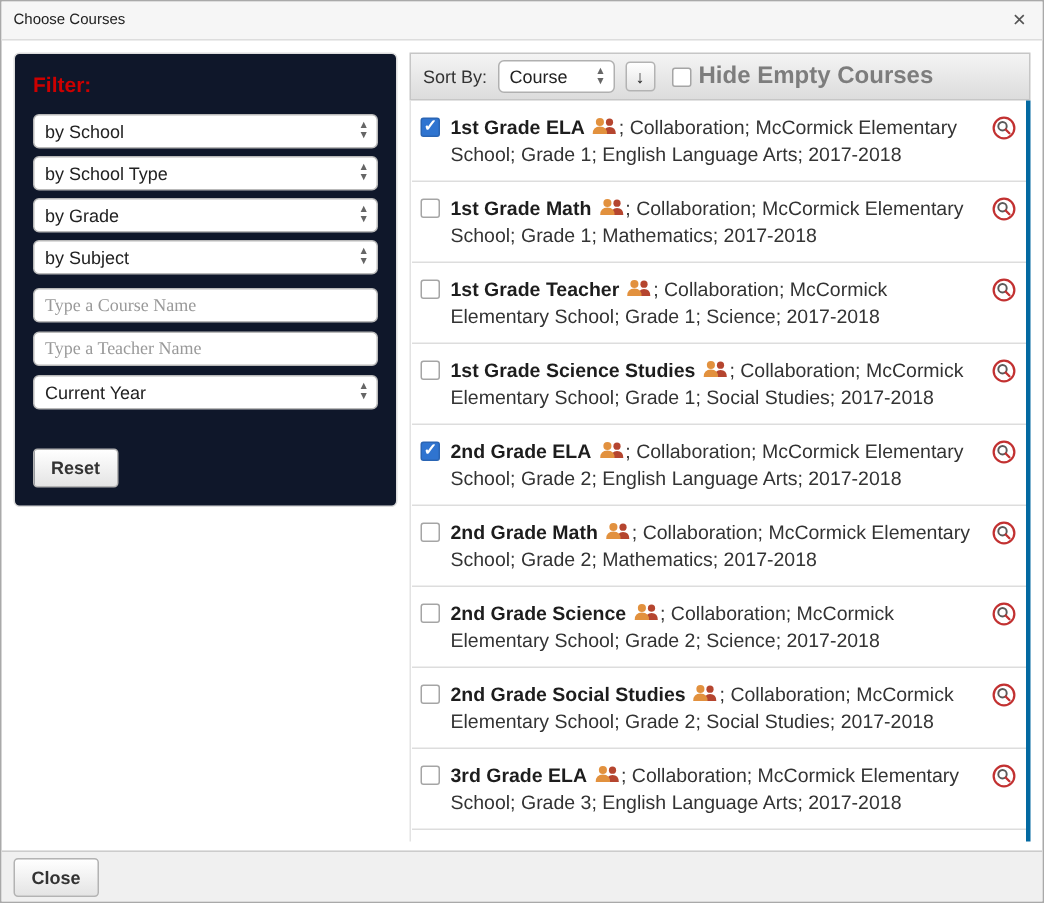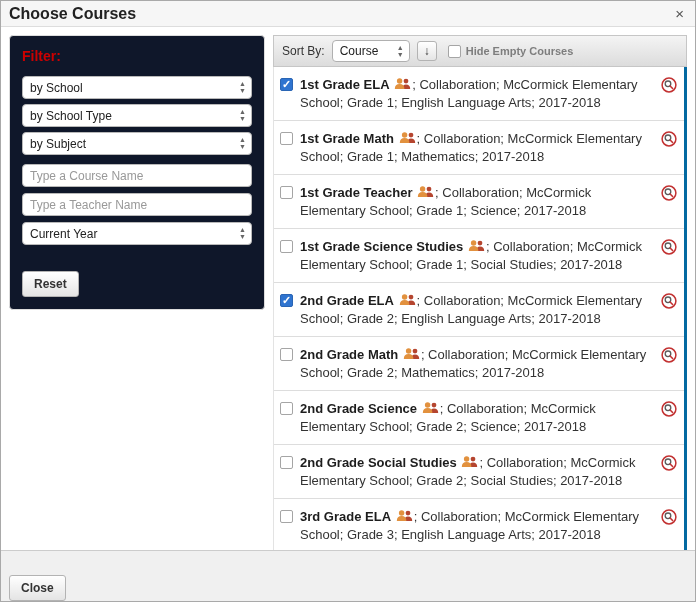--- a/index.html
+++ b/index.html
@@ -6,21 +6,21 @@
   body{font-family:"Liberation Sans","DejaVu Sans",sans-serif;}
   .dialog{
     position:relative;width:696px;height:602px;box-sizing:border-box;
     background:#fff;border:1px solid #a9a9a9;overflow:hidden;
   }
   
   .titlebar{
     height:26px;display:flex;align-items:center;justify-content:space-between;
     padding:0 8px;background:#f6f6f6;border-bottom:1px solid #ddd;box-sizing:border-box;
   }
-  .titlebar .title{font-size:16px;font-weight:bold;color:#222;}
+  .titlebar .title{font-size:10px;font-weight:normal;color:#222;}
   .titlebar .close-x{
     font-size:15px;color:#555;cursor:pointer;line-height:1;padding:2px 3px;
   }
   
   .main{
     display:flex;gap:8px;padding:8px;box-sizing:border-box;
     height:542px;align-items:flex-start;
   }
   
   .filter-panel{
@@ -40,21 +40,21 @@
     font-family:"Liberation Sans","DejaVu Sans",sans-serif;
   }
   .select-arrows{
     position:absolute;right:6px;top:4px;display:flex;flex-direction:column;
     pointer-events:none;color:#666;font-size:7px;line-height:7px;
   }
   .text-field{
     width:100%;height:23px;box-sizing:border-box;display:block;
     border:1px solid #b9b9b9;border-radius:4px;background:#fff;
     font-size:12px;color:#222;padding:2px 7px;margin-bottom:6px;
-    font-family:Liberation Sans, sans-serif;
+    font-family:Liberation Serif, serif;
   }
   .text-field::placeholder{color:#999;}
   .spacer-sm{height:4px;}
   .filter-buttons{
     display:flex;justify-content:space-between;margin-top:26px;gap:24px;
   }
   .btn{
     display:inline-block;background:linear-gradient(#ffffff,#e4e4e4);
     border:1px solid #b3b3b3;border-radius:3px;color:#333;
     font-size:12px;font-weight:bold;padding:5px 11px;cursor:pointer;
@@ -70,21 +70,21 @@
   .sort-bar .sort-label{font-size:12px;color:#333;}
   .sort-select-wrap{position:relative;width:78px;}
   .sort-select-wrap select{
     -webkit-appearance:none;appearance:none;width:100%;height:22px;box-sizing:border-box;
     border:1px solid #b0b0b0;border-radius:4px;background:#fff;
     font-size:12px;color:#222;padding:2px 18px 2px 7px;
     font-family:Liberation Sans, sans-serif;
   }
   .btn-dir{padding:2px 6px;font-weight:normal;font-size:12px;}
   .hide-empty{display:flex;align-items:center;gap:5px;margin-left:4px;}
-  .hide-empty .he-label{font-size:11px;color:#7d7d7d;font-weight:bold;}
+  .hide-empty .he-label{font-size:16px;color:#7d7d7d;font-weight:bold;}
   
   input[type="checkbox"]{
     -webkit-appearance:none;appearance:none;
     width:13px;height:13px;box-sizing:border-box;flex:0 0 13px;
     border:1px solid #a5a5a5;border-radius:2px;background:#fff;
     position:relative;margin:0;cursor:pointer;
   }
   input[type="checkbox"]:checked{
     background:#2f74d0;border-color:#2a65b4;
   }
@@ -101,23 +101,23 @@
     display:flex;align-items:flex-start;gap:7px;
     padding:9px 7px 9px 6px;border-bottom:1px solid #ddd;
   }
   .course-row .cb{margin-top:2px;}
   .course-text{flex:1;min-width:0;font-size:13px;line-height:17px;color:#333;}
   .course-name{font-weight:bold;color:#1d1d1d;}
   .people-icon{display:inline-block;vertical-align:-1px;margin:0 1px;}
   .preview-icon{flex:0 0 16px;margin-top:1px;cursor:pointer;}
   
   .footer{
-    position:absolute;left:0;right:0;bottom:0;height:51px;box-sizing:border-box;
+    position:absolute;left:0;right:0;bottom:0;height:34px;box-sizing:border-box;
     background:#f0f0f0;border-top:1px solid #ccc;
-    display:flex;align-items:flex-end;padding:0 8px;
+    display:flex;align-items:center;padding:0 8px;
   }
 </style>
 </head>
 <body>
 
 <div class="dialog">
 
   <div class="titlebar">
     <span class="title">Choose Courses</span>
     <span class="close-x">×</span>
@@ -141,20 +141,29 @@
       <div class="select-wrap">
         <select>
           <option>by School Type</option>
         </select>
         <span class="select-arrows">
             <span>▲</span>
             <span>▼</span>
           </span>
       </div>
 
+      <div class="select-wrap">
+        <select>
+          <option>by Grade</option>
+        </select>
+        <span class="select-arrows">
+            <span>▲</span>
+            <span>▼</span>
+          </span>
+      </div>
 
       <div class="select-wrap">
         <select>
           <option>by Subject</option>
         </select>
         <span class="select-arrows">
             <span>▲</span>
             <span>▼</span>
           </span>
       </div>

